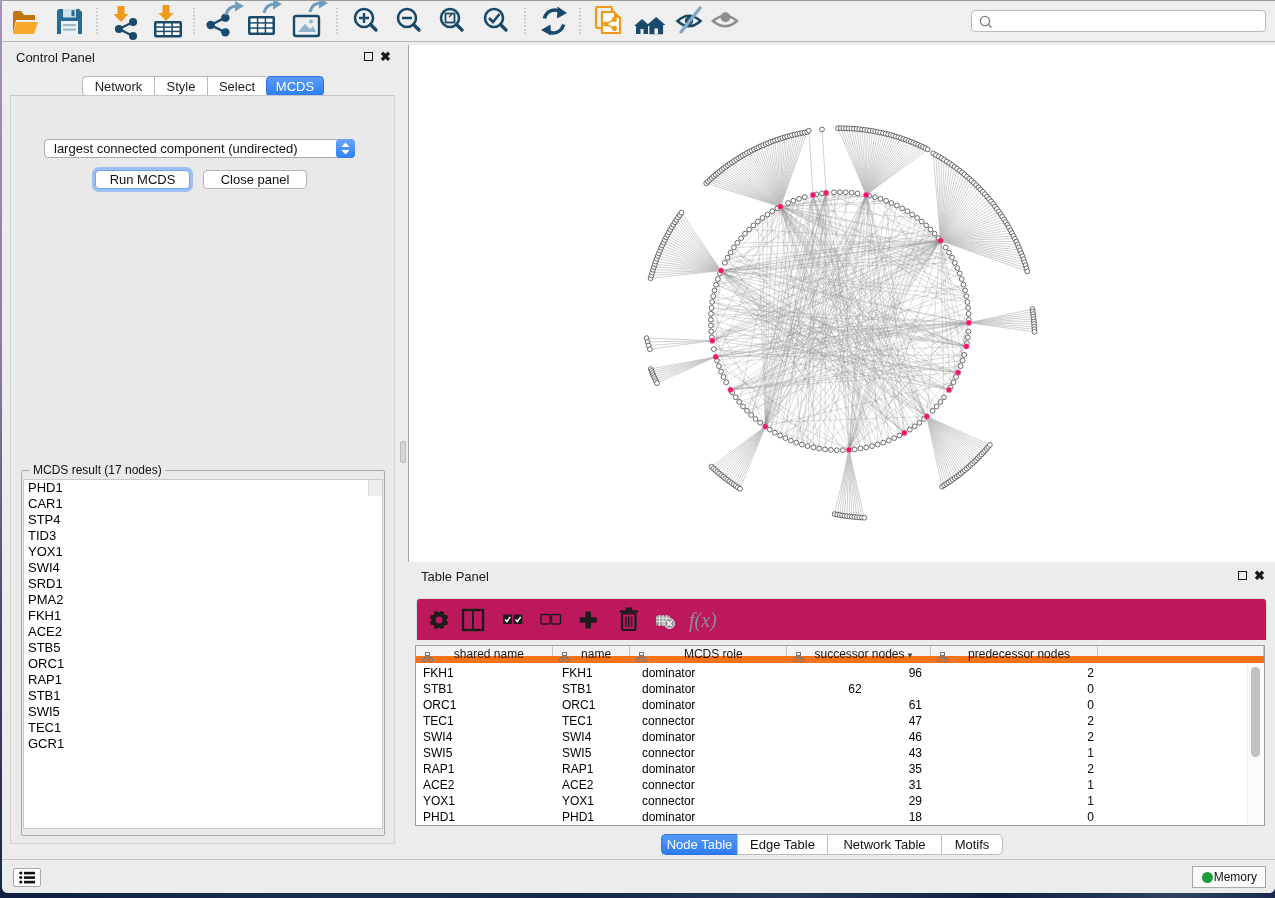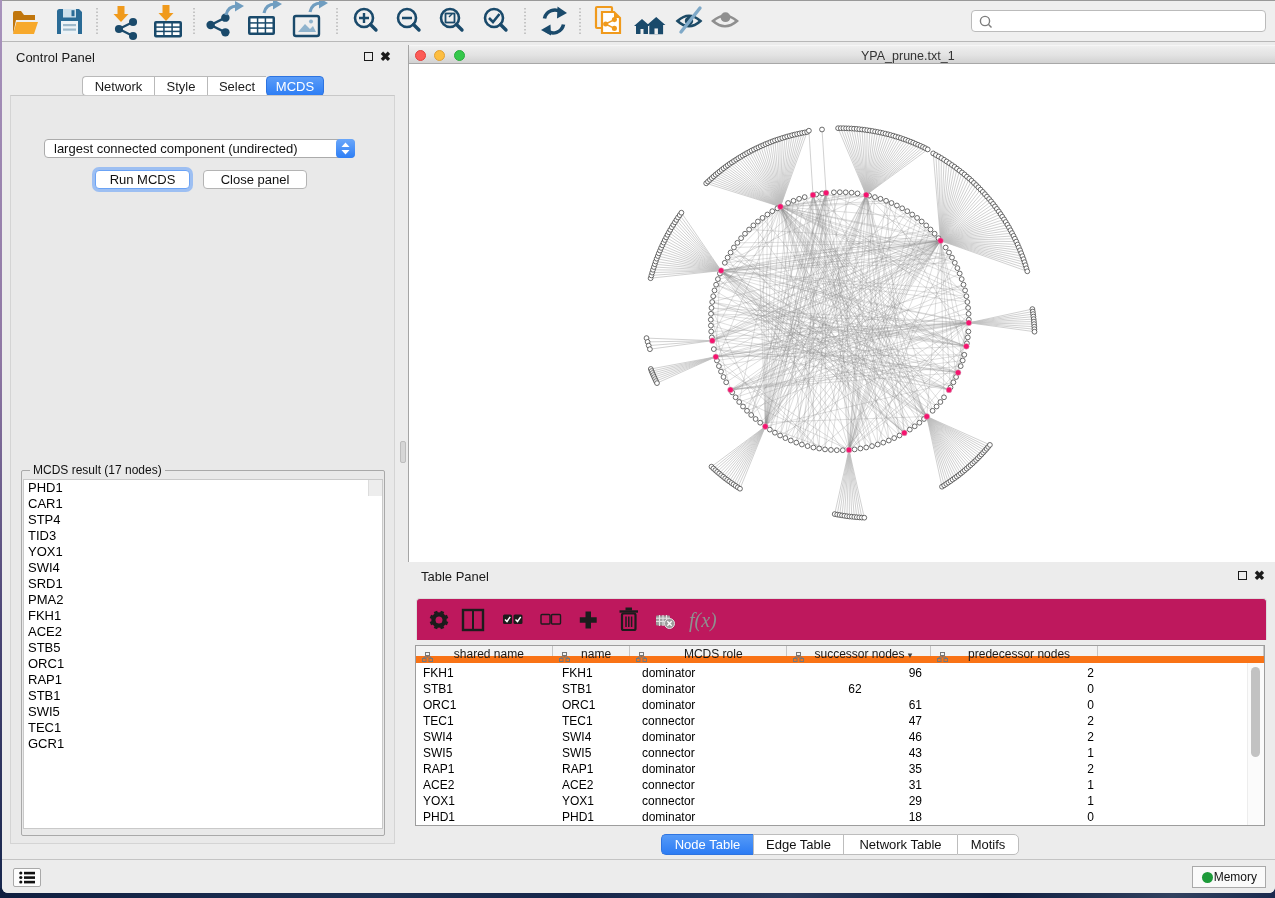--- a/index.html
+++ b/index.html
@@ -194,26 +194,20 @@
 <div>STB1</div>
 <div>SWI5</div>
 <div>TEC1</div>
 <div>GCR1</div>
 <div class="fs-sb"></div>
         </div>
       </div>
 </div>
 <div style="position:absolute;left:398px;top:440px;width:6px;height:22px;background:#d6d6d6;border:1px solid #bdbdbd;border-radius:2px"></div>
 <div class="netview">
-<div class="nettitle">
-<div class="tl" style="left:5.5px;background:#fc5b57;border:0.5px solid #e2403c"></div>
-<div class="tl" style="left:25px;background:#fdbe41;border:0.5px solid #e0a136"></div>
-<div class="tl" style="left:44.5px;background:#35c84b;border:0.5px solid #2aad3e"></div>
-<div style="position:absolute;left:452px;top:3px;font-size:12.5px;color:#333">YPA_prune.txt_1</div>
-</div>
 <div class="netcanvas">
 <svg width="867" height="497" viewBox="408 65 867 496" style="position:absolute;left:0;top:0">
 <g stroke="#bdbdbd" stroke-width="0.7" fill="none">
 <path d="M779.4 206.2L705.2 182.8"></path>
 <path d="M779.4 206.2L707.0 181.1"></path>
 <path d="M779.4 206.2L708.9 179.3"></path>
 <path d="M779.4 206.2L710.8 177.6"></path>
 <path d="M779.4 206.2L712.7 175.9"></path>
 <path d="M779.4 206.2L714.6 174.2"></path>
 <path d="M779.4 206.2L716.6 172.6"></path>
@@ -1262,21 +1256,21 @@
           <span class="cell" style="left:146px;width:70px">PHD1</span>
           <span class="cell" style="left:226px;width:150px">dominator</span>
           <span class="cell" style="left:372px;width:134px;text-align:right">18</span>
           <span class="cell" style="left:516px;width:162px;text-align:right">0</span>
         </div>
 <div class="tbl-sb">
           <div class="tbl-thumb"></div>
         </div>
 </div>
 <div class="seg">
-<div class="sel" style="width:92px;border-radius:5px 0 0 5px">Node Table</div>
+<div class="sel" style="width:76px;border-radius:5px 0 0 5px">Node Table</div>
 <div style="width:90px">Edge Table</div>
 <div style="width:114px">Network Table</div>
 <div style="width:62px;border-radius:0 5px 5px 0;border-right:1px solid #bdbdbd">Motifs</div>
 </div>
 </div>
 <div class="status">
 <div class="lbtn">
         <svg width="16" height="13" viewBox="0 0 16 13" style="position:absolute;left:5px;top:2px">
 <circle cx="1.8" cy="2" r="1.6" fill="#111"></circle>
           <rect x="5" y="0.8" width="11" height="2.6" fill="#111"></rect>

